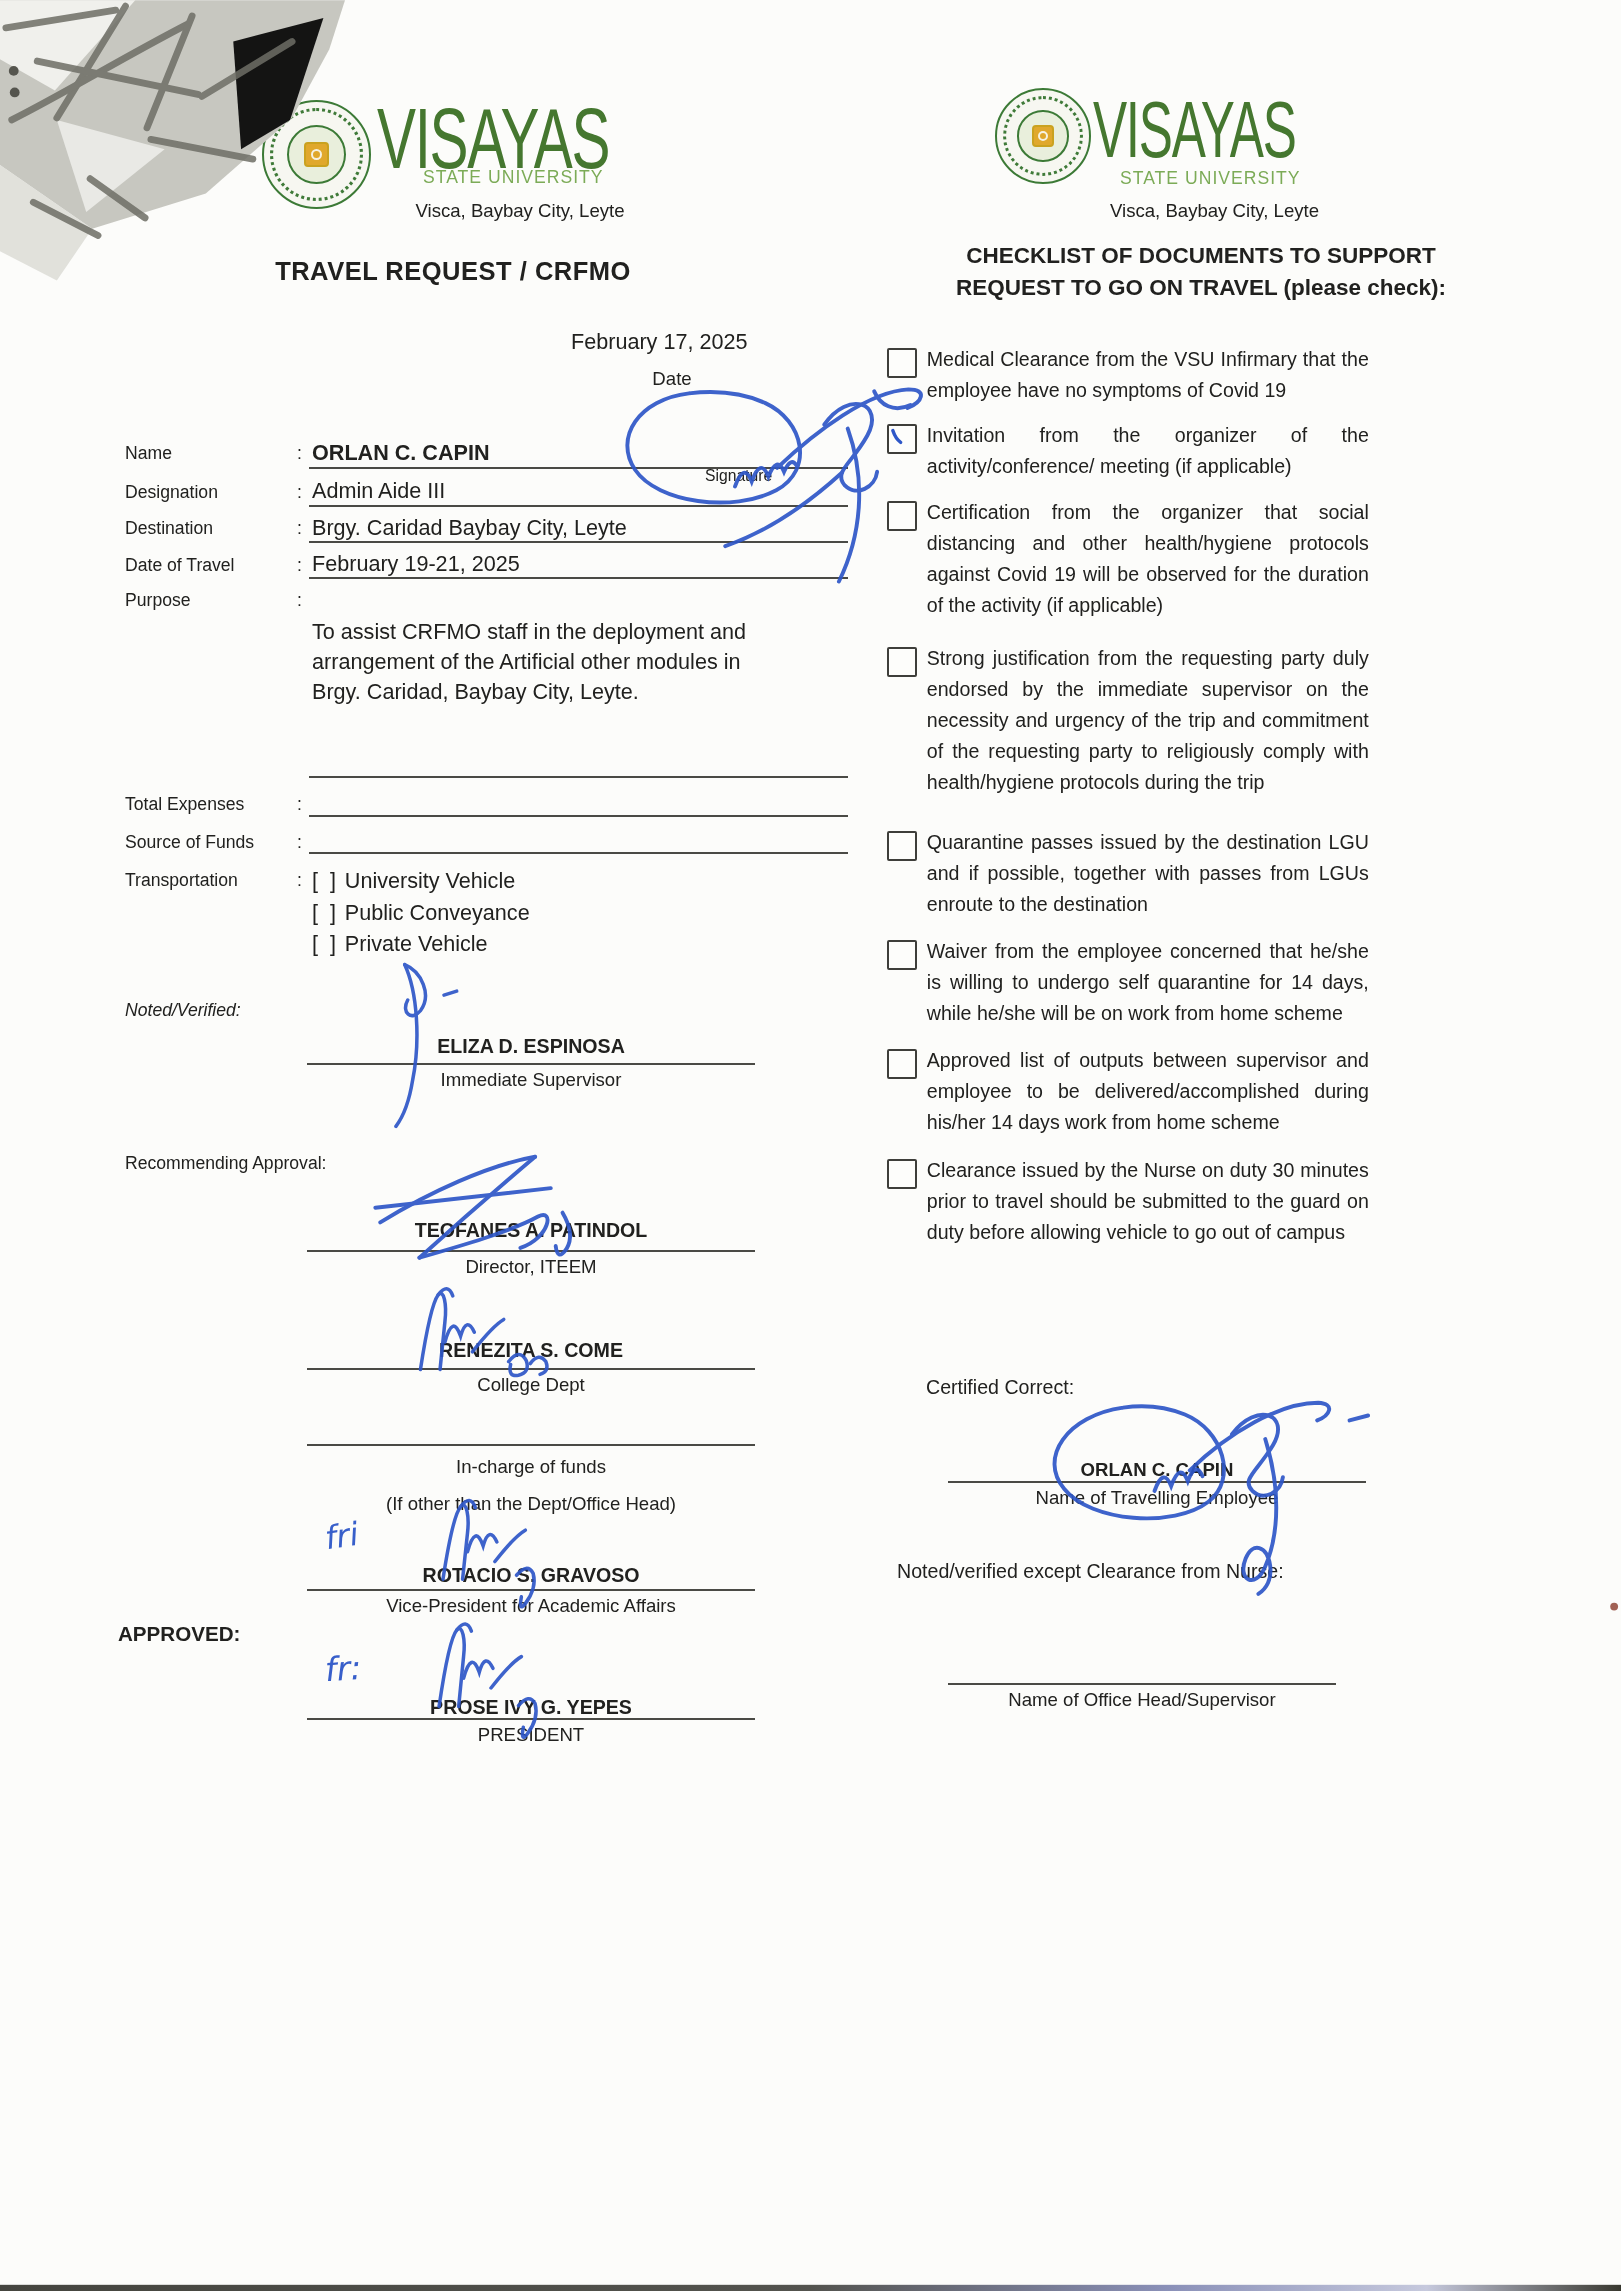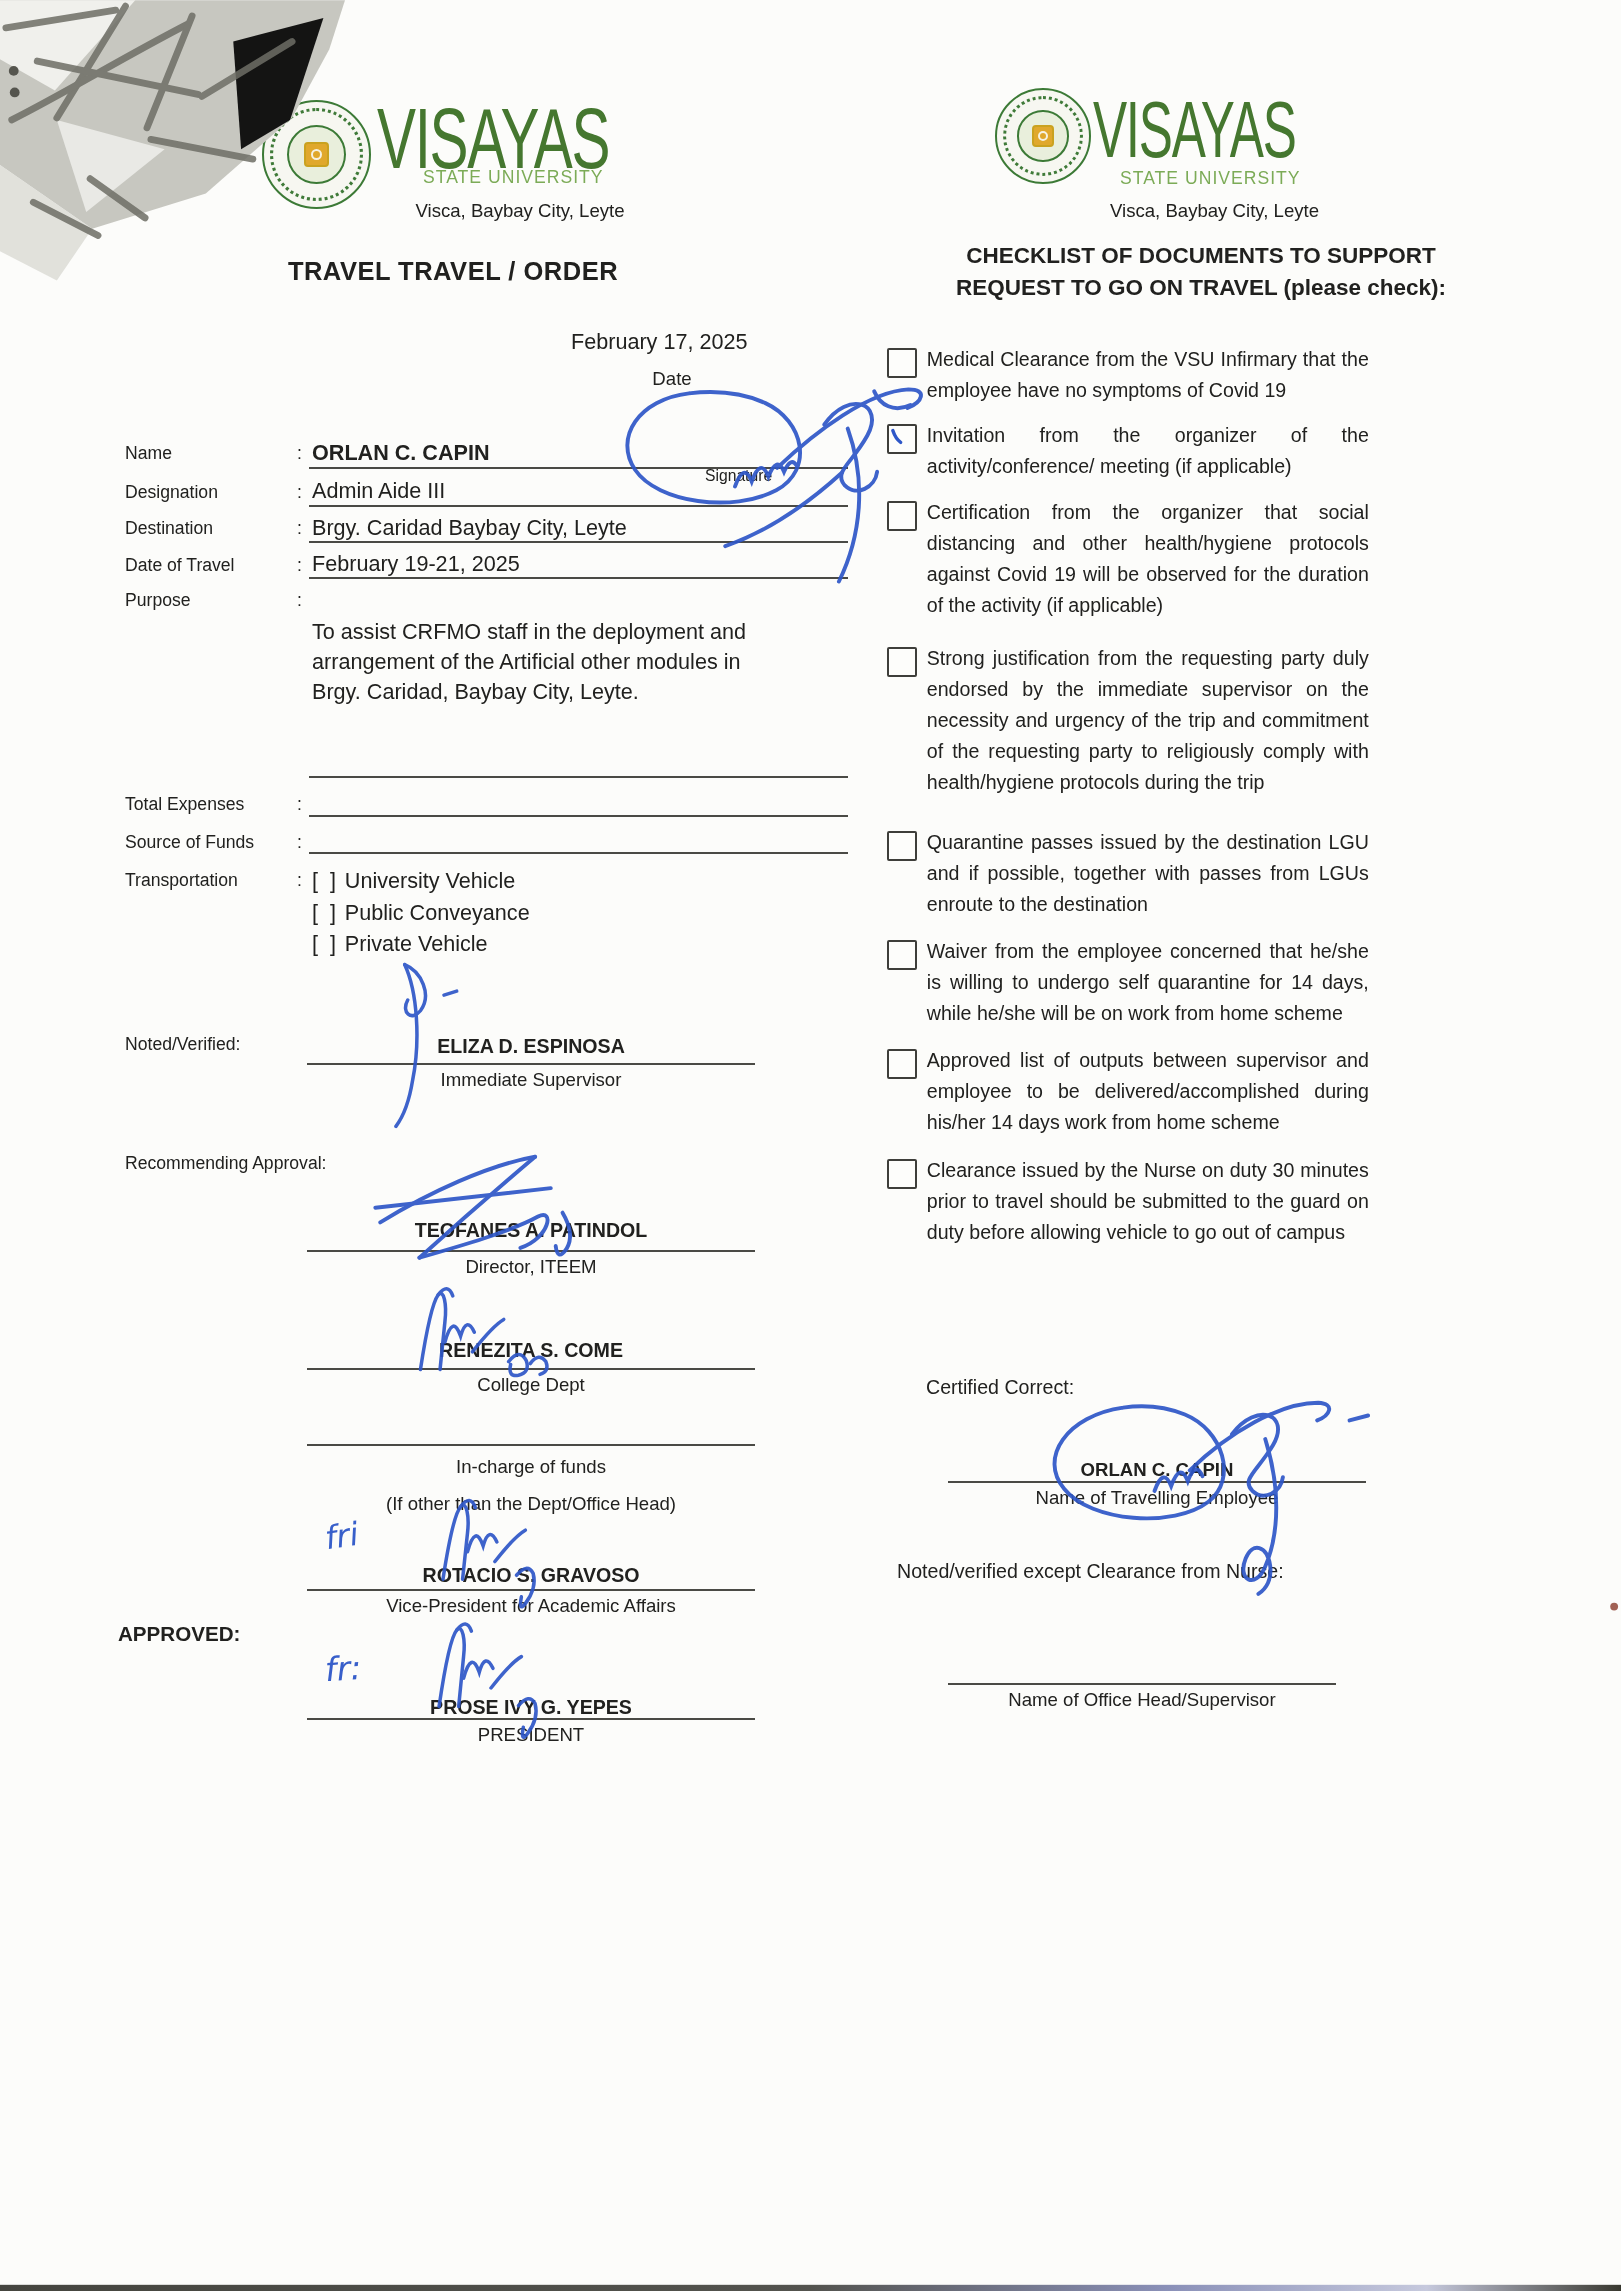--- a/index.html
+++ b/index.html
@@ -42,21 +42,21 @@
   #l-sof{top:832px}    #c-sof{top:832px}
   #l-trans{top:870px}  #c-trans{top:870px}
   .ul.fw{left:309px;width:539px;}
   #ul-name{top:467px} #ul-desig{top:505px} #ul-dest{top:541px} #ul-dot{top:577px}
   #ul-blank{top:776px} #ul-texp{top:815px} #ul-sof{top:852px}
   #purpose-text{left:312px;top:617px;font-size:21.6px;line-height:30px;}
   .opt{position:absolute;left:312px;font-size:21.6px;}
   #opt-0{top:868px} #opt-1{top:900px} #opt-2{top:931px}
   .brk{white-space:pre;margin-right:8.8px;}
   
-  #noted-h{left:125px;top:1034px;font-size:17.6px;}
+  #noted-h{left:125px;top:1000px;font-size:17.6px;font-style:italic;}
   #recom-h{left:125px;top:1153px;font-size:17.6px;}
   #approved-h{left:118px;top:1622px;font-size:20.6px;font-weight:bold;}
   .sigblk{position:absolute;left:307px;width:448px;text-align:center;}
   .signame{font-size:19.6px;font-weight:bold;}
   .sigcap{font-size:18.6px;}
   #esp-name{top:1035px} #esp-cap{top:1069px}
   #pat-name{top:1219px} #pat-cap{top:1256px}
   #come-name{top:1339px} #come-cap{top:1374px}
   #inch-1{top:1456px;font-size:18.6px;} #inch-2{top:1493px;font-size:18.6px;}
   #grav-name{top:1564px} #grav-cap{top:1595px;font-size:18.6px;}
@@ -100,21 +100,21 @@
 
   <div class="seal" style="left:262px;top:100px;width:109px;height:109px;">
     <div class="seal-text"></div>
     <div class="seal-core">
       <div class="seal-emblem"></div>
     </div>
   </div>
   <div class="wordmark" id="wordmark-l">VISAYAS</div>
   <div class="subname" id="sub-l">STATE UNIVERSITY</div>
   <div class="addr center" id="addr-l">Visca, Baybay City, Leyte</div>
-  <div class="abs center" id="title-l">TRAVEL TRAVEL / ORDER</div>
+  <div class="abs center" id="title-l">TRAVEL REQUEST / CRFMO</div>
 
   <div class="seal" style="left:995px;top:88px;width:96px;height:96px;">
     <div class="seal-text"></div>
     <div class="seal-core">
       <div class="seal-emblem"></div>
     </div>
   </div>
   <div class="wordmark" id="wordmark-r">VISAYAS</div>
   <div class="subname" id="sub-r">STATE UNIVERSITY</div>
   <div class="addr center" id="addr-r">Visca, Baybay City, Leyte</div>

